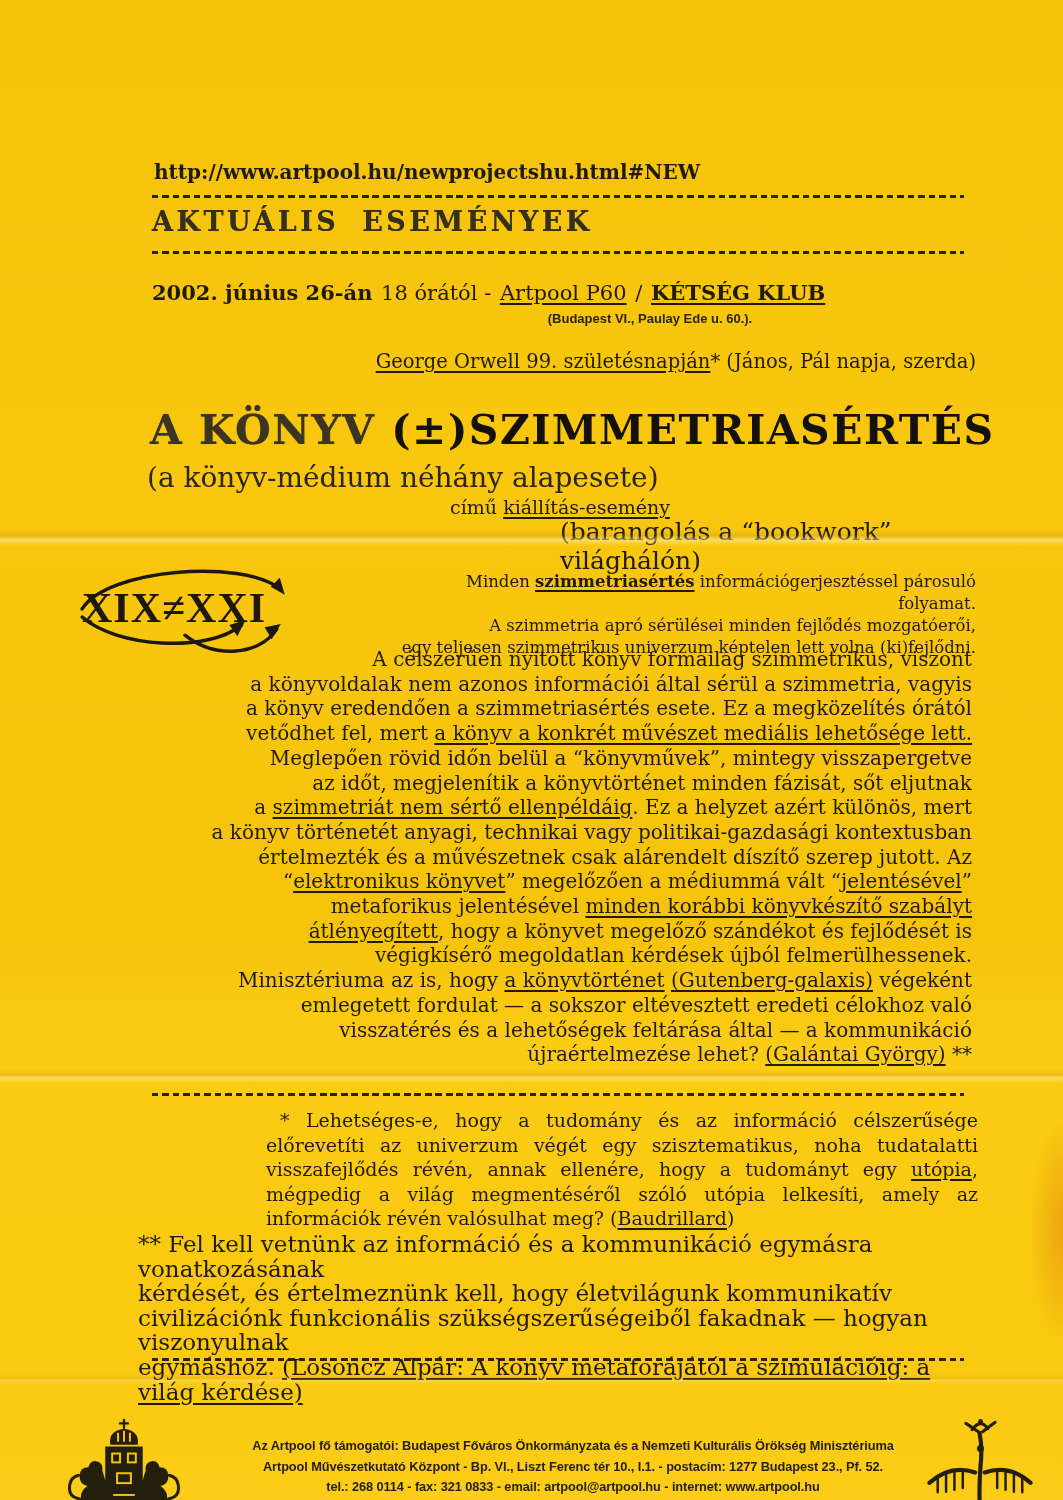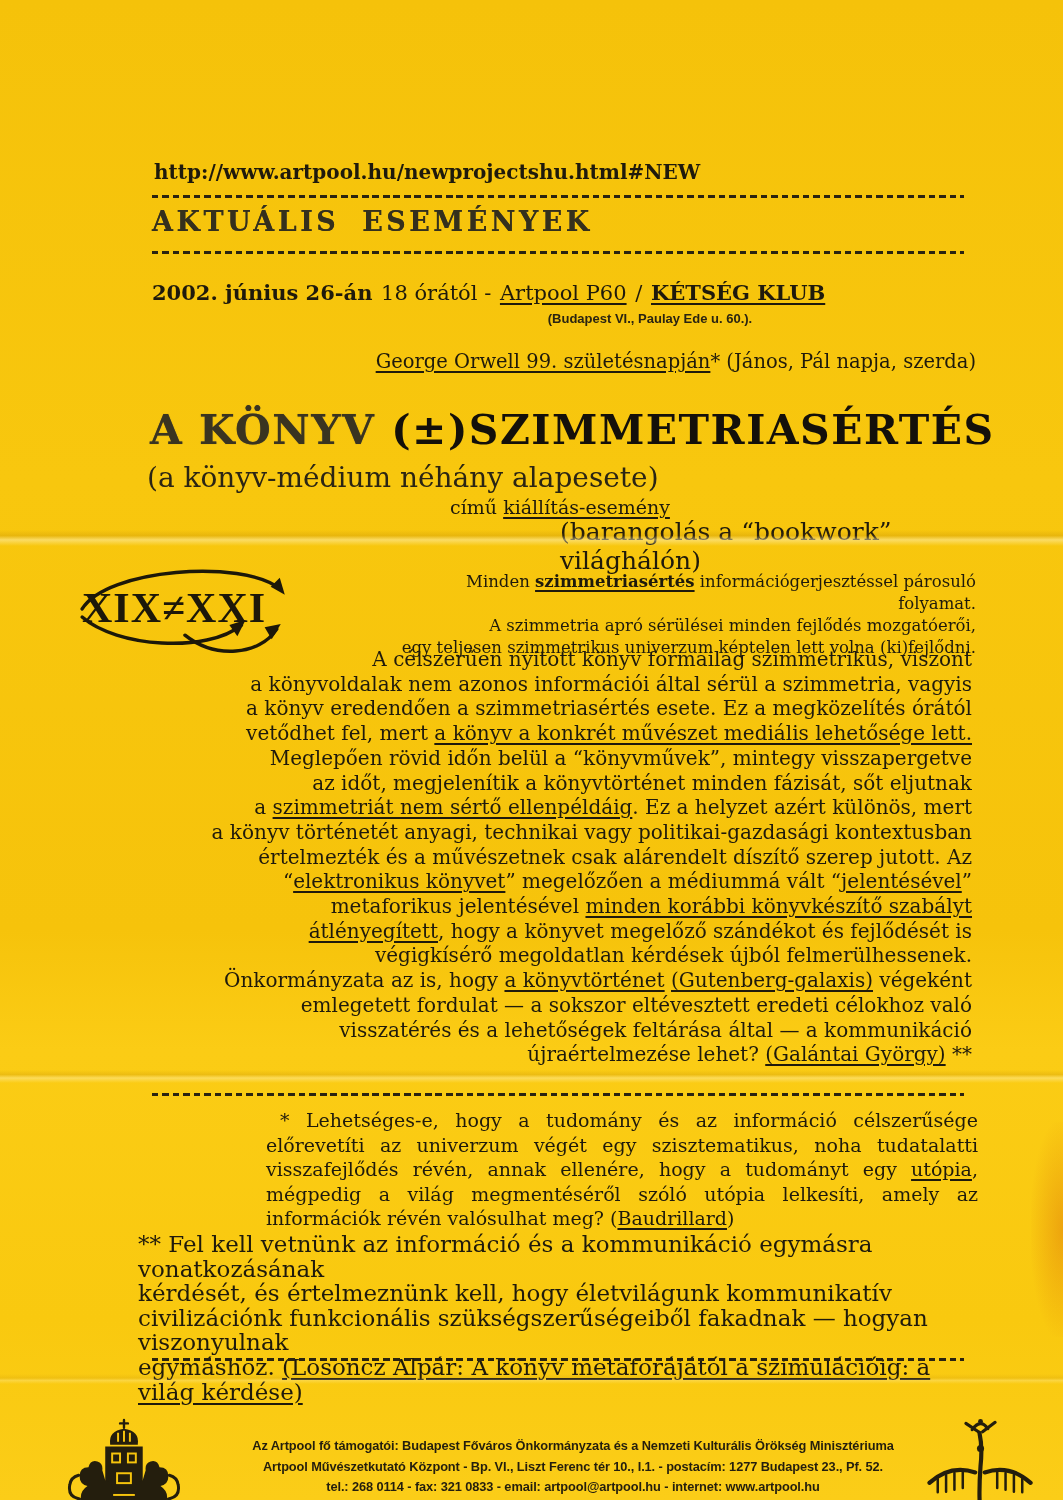--- a/index.html
+++ b/index.html
@@ -105,21 +105,21 @@
       <div class="tl"><span>vetődhet fel, mert </span><span class="u">a könyv a konkrét művészet mediális lehetősége lett.</span></div>
       <div class="tl"><span>Meglepően rövid időn belül a “könyvművek”, mintegy visszapergetve</span></div>
       <div class="tl"><span>az időt, megjelenítik a könyvtörténet minden fázisát, sőt eljutnak</span></div>
       <div class="tl"><span>a </span><span class="u">szimmetriát nem sértő ellenpéldáig</span><span>. Ez a helyzet azért különös, mert</span></div>
       <div class="tl"><span>a könyv történetét anyagi, technikai vagy politikai-gazdasági kontextusban</span></div>
       <div class="tl"><span>értelmezték és a művészetnek csak alárendelt díszítő szerep jutott. Az</span></div>
       <div class="tl"><span>“</span><span class="u">elektronikus könyvet</span><span>” megelőzően a médiummá vált “</span><span class="u">jelentésével</span><span>”</span></div>
       <div class="tl"><span>metaforikus jelentésével </span><span class="u">minden korábbi könyvkészítő szabályt</span></div>
       <div class="tl"><span class="u">átlényegített</span><span>, hogy a könyvet megelőző szándékot és fejlődését is</span></div>
       <div class="tl"><span>végigkísérő megoldatlan kérdések újból felmerülhessenek.</span></div>
-      <div class="tl"><span>Önkormányzata az is, hogy </span><span class="u">a könyvtörténet</span><span> </span><span class="u">(Gutenberg-galaxis)</span><span> végeként</span></div>
+      <div class="tl"><span>Minisztériuma az is, hogy </span><span class="u">a könyvtörténet</span><span> </span><span class="u">(Gutenberg-galaxis)</span><span> végeként</span></div>
       <div class="tl"><span>emlegetett fordulat — a sokszor eltévesztett eredeti célokhoz való</span></div>
       <div class="tl"><span>visszatérés és a lehetőségek feltárása által — a kommunikáció</span></div>
       <div class="tl"><span>újraértelmezése lehet? </span><span class="u">(Galántai György)</span><span> **</span></div>
     </div>
 
   <div id="crease2" class="abs crease"></div>
   <div id="rule3" class="abs rule"></div>
 
   <div id="fn1" class="abs">
       <div class="tl"><span>* Lehetséges-e, hogy a tudomány és az információ célszerűsége</span></div>

